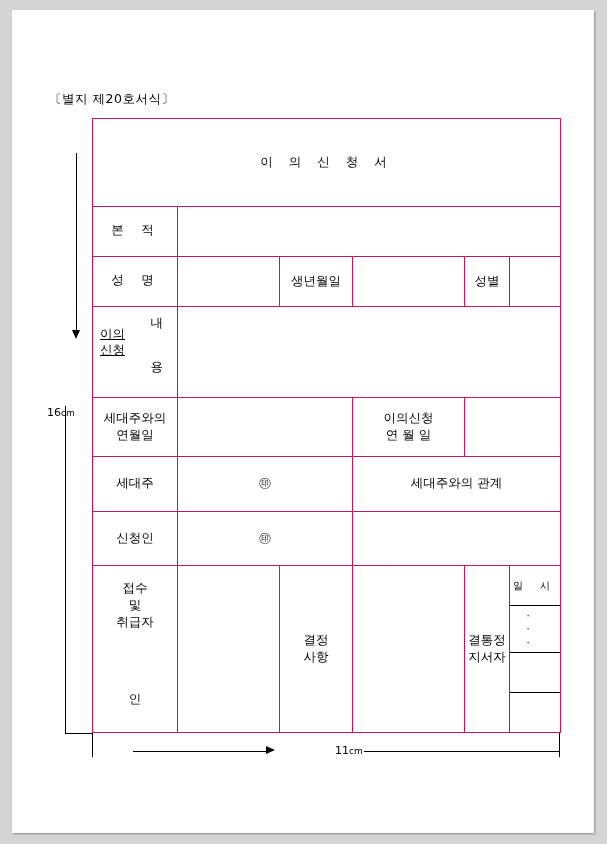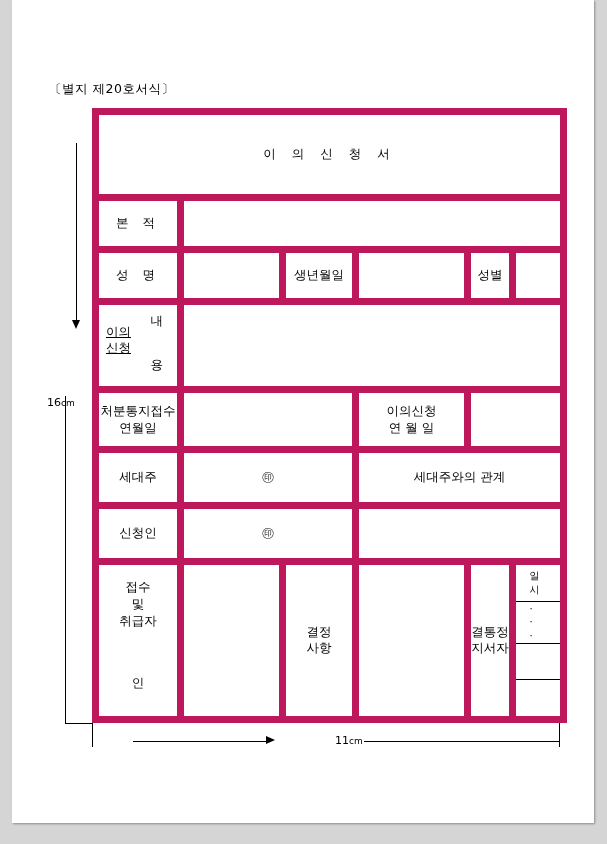--- a/index.html
+++ b/index.html
@@ -9,21 +9,21 @@
   body {
     width: 607px;
     height: 844px;
     background: #d5d5d5;
     font-family: "DejaVu Sans", sans-serif;
     overflow: hidden;
   }
   .page {
     position: absolute;
     left: 12px;
-    top: 0;
+    top: 10px;
     width: 582px;
     height: 823px;
     background: #ffffff;
     box-shadow: 1px 1px 2px rgba(0,0,0,0.35);
     box-sizing: border-box;
   }
   
   .form-code {
     position: absolute;
     left: 37px;
@@ -134,37 +134,37 @@
   .tbl {
     position: absolute;
     left: 80px;
     top: 108px;
     width: 468px;
     height: 615px;
     border-collapse: collapse;
     table-layout: fixed;
   }
   .tbl td {
-    border: 7px solid #be185d;
+    border: 1px solid #be185d;
     padding: 0;
     text-align: center;
     vertical-align: middle;
     font-size: 12.5px;
     color: #000;
     line-height: 1.35;
   }
   .title-cell {
     font-size: 17px;
     letter-spacing: 6px;
     font-weight: normal;
     height: 78px;
   }
   .r-basic { height: 44px; }
   .r-name { height: 44px; margin-left: 18px; }
-  .label-sp { letter-spacing: 5px; }
+  .label-sp { letter-spacing: 5px; font-family: Liberation Mono, monospace; }
   .seal { font-size: 12px; }
 
   
   .content-label {
     position: relative;
     height: 80px;
   }
   .content-label .lft {
     position: absolute;
     left: 7px;
@@ -275,21 +275,21 @@
           <span class="rgt">
             <span>내</span>
             <span>용</span>
           </span>
         </td>
         <td colspan="6"></td>
       </tr>
 
       <tr>
         <td class="two-line" style="height:52px">
-          <span>처분통지접수</span><br>
+          <span>세대주와의</span><br>
           <span>연월일</span>
         </td>
         <td colspan="2"></td>
         <td class="two-line" colspan="2">
           <span>이의신청</span><br>
           <span>연 월 일</span>
         </td>
         <td colspan="2"></td>
       </tr>
 

